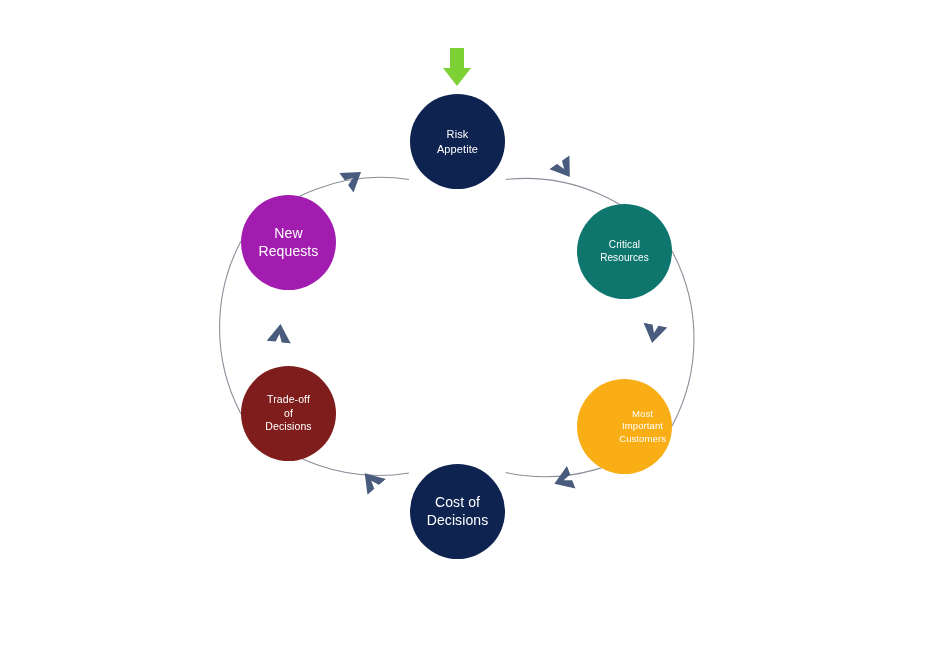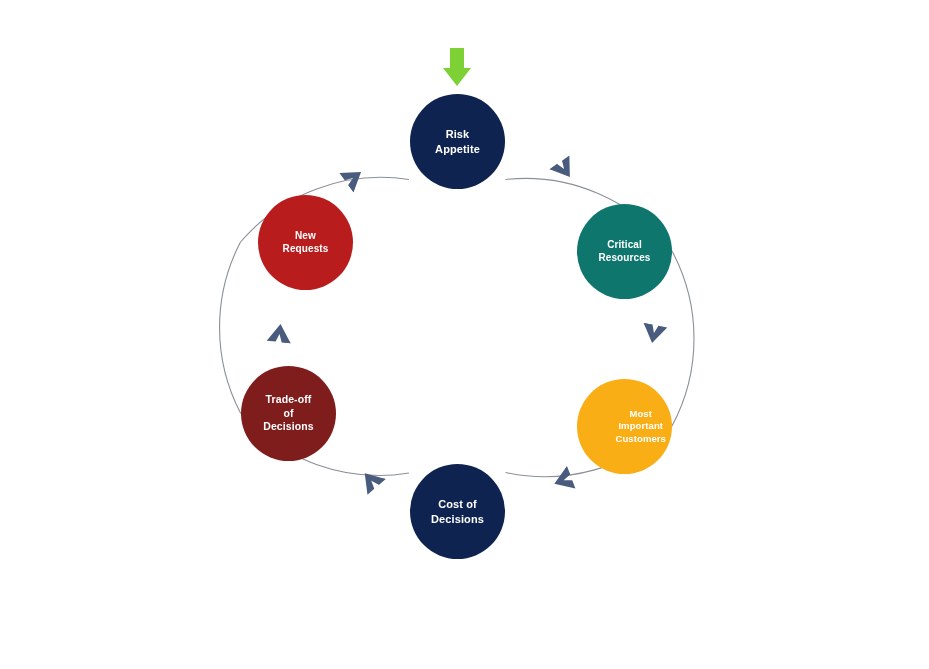--- a/index.html
+++ b/index.html
@@ -35,21 +35,20 @@
     text-align: center;
     color: #ffffff;
     box-sizing: border-box;
   }
   .node-label {
     display: block;
     line-height: 1.28;
     letter-spacing: 0.1px;
     white-space: pre-line;
     padding: 0 6px;
-    font-weight: bold;
   }
 </style>
 </head>
 <body>
 
 <div id="canvas">
 
   <svg id="cycle-svg" viewBox="0 0 929 669">
 
     <g fill="none" stroke="#8a8f99" stroke-width="1.1">
@@ -102,29 +101,29 @@
     <span class="node-label">Critical
 Resources</span>
   </div>
 
   <div class="node" style="left:577px; top:379px; width:95px; height:95px; background:#f9ae16; font-size:9.5px;justify-content:flex-end;">
     <span class="node-label">Most
 Important
 Customers</span>
   </div>
 
-  <div class="node" style="left:410px; top:464px; width:95px; height:95px; background:#0e2350; font-size:11px;">
+  <div class="node" style="left:410px; top:464px; width:95px; height:95px; background:#0e2350; font-size:14px;">
     <span class="node-label">Cost of
 Decisions</span>
   </div>
 
   <div class="node" style="left:241px; top:366px; width:95px; height:95px; background:#7f1d1d; font-size:10.5px;">
     <span class="node-label">Trade-off
 of
 Decisions</span>
   </div>
 
-  <div class="node" style="left:258px; top:195px; width:95px; height:95px; background:#b91c1c; font-size:10px;">
+  <div class="node" style="left:241px; top:195px; width:95px; height:95px; background:#a21caf; font-size:14px;">
     <span class="node-label">New
 Requests</span>
   </div>
 
 </div>
 
 </body></html>

